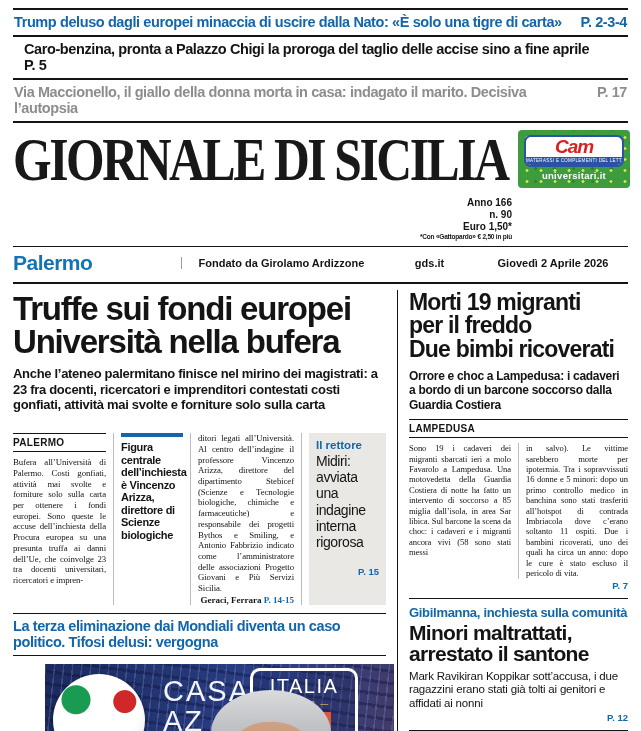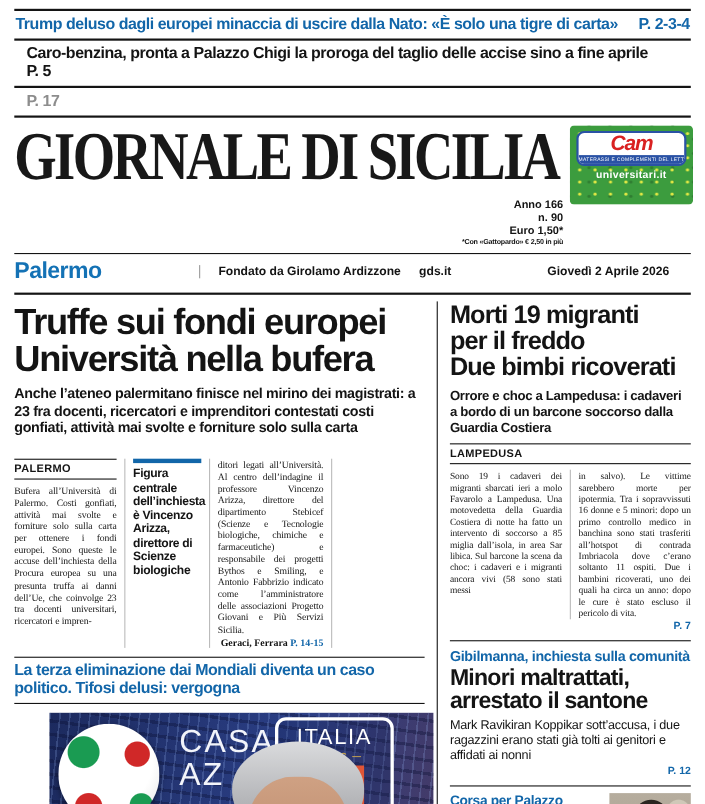--- a/index.html
+++ b/index.html
@@ -29,21 +29,21 @@
     font-family:"Liberation Serif", serif; font-weight:bold;
     font-size:62px; line-height:0.95; letter-spacing:-3px; white-space:nowrap;
     transform:scaleX(0.8); transform-origin:left top; color:#181818;
   }
   .issue-info {
     margin-top:8px; text-align:right; font-size:10px; font-weight:bold;
     line-height:1.2; padding-right:6px;
   }
   .issue-note { font-size:6.5px; letter-spacing:-0.2px; }
   .cam-ad {
-    width:112px; height:72px; border-radius:4px; padding:5px 6px 3px 6px;
+    width:112px; height:58px; border-radius:4px; padding:5px 6px 3px 6px;
     background-color:#3c9c3e;
     background-image:
       radial-gradient(#e0e844 1.2px, transparent 1.9px),
       radial-gradient(#2f7d31 1.4px, transparent 2px);
     background-size:14px 11px, 19px 13px;
     background-position:2px 2px, 8px 6px;
     display:flex; flex-direction:column;
   }
   .cam-panel {
     background:#ffffff; border:2px solid #2a52a5; border-radius:7px;
@@ -59,21 +59,21 @@
   }
   .cam-site { color:#ffffff; font-weight:bold; font-size:9.5px; text-align:center; margin-top:3px; letter-spacing:0.3px; }
 
   
   .dateline {
     margin-top:5px; border-top:1px solid #141414; border-bottom:2.5px solid #141414;
     display:flex; align-items:center; padding:4px 0 7px 0;
   }
   .edition { color:#1472b5; font-size:21px; font-weight:bold; flex:0 0 168px; letter-spacing:-0.5px; }
   .founded { font-size:11px; font-weight:bold; flex:0 0 200px; text-align:center; border-left:1px solid #999; }
-  .gsite   { font-size:11px; font-weight:bold; flex:1; }
+  .gsite   { font-size:11px; font-weight:bold; flex:1; text-align:center; }
   .gdate   { font-size:11px; font-weight:bold; flex:0 0 150px; text-align:center; }
 
   
   .main { display:flex; margin-top:6px; }
   .left  { width:384px; padding-right:11px; }
   .vdivider { border-left:1.5px solid #141414; }
   .right { flex:1; padding-left:11px; }
 
   
   .lead-h { font-size:33px; line-height:1.0; letter-spacing:-1.2px; font-weight:bold; margin:2px 0 8px 0; }
@@ -183,20 +183,21 @@
   <header class="strips">
     <div class="strip strip-blue">
       <span>Trump deluso dagli europei minaccia di uscire dalla Nato: «È solo una tigre di carta»</span>
       <span class="pg">P. 2-3-4</span>
     </div>
     <div class="strip strip-black">
       <span>Caro-benzina, pronta a Palazzo Chigi la proroga del taglio delle accise sino a fine aprile</span>
       <span class="pg">P. 5</span>
     </div>
     <div class="strip strip-gray">
+      <span>Via Maccionello, il giallo della donna morta in casa: indagato il marito. Decisiva l’autopsia</span>
       <span class="pg">P. 17</span>
     </div>
   </header>
 
   <div class="masthead-row">
     <div class="mast-left">
       <div class="masthead">GIORNALE DI SICILIA</div>
       <div class="issue-info">
         <div>Anno 166</div>
         <div>n. 90</div>
@@ -238,20 +239,25 @@
         <div class="pull">Figura centrale dell’inchiesta è Vincenzo Arizza, direttore di Scienze biologiche</div>
         <div class="vline"></div>
         <div class="lc3">
           <p class="serif-body">ditori legati all’Università. Al centro dell’indagine il professore Vincenzo Arizza, direttore del dipartimento Stebicef (Scienze e Tecnologie biologiche, chimiche e farmaceutiche) e responsabile dei progetti Bythos e Smiling, e Antonio Fabbrizio indicato come l’amministratore delle associazioni Progetto Giovani e Più Servizi Sicilia.</p>
           <div class="byline">
             <span>Geraci, Ferrara</span>
             <span class="pgref">P. 14-15</span>
           </div>
         </div>
         <div class="vline"></div>
+        <div class="sidebar-box">
+          <div class="sidebar-kicker">Il rettore</div>
+          <div class="sidebar-text">Midiri: avviata una indagine interna rigorosa</div>
+          <div class="sidebar-page">P. 15</div>
+        </div>
       </div>
 
       <div class="football-kicker">La terza eliminazione dai Mondiali diventa un caso politico. Tifosi delusi: vergogna</div>
 
       <div class="photo-football">
         <div class="ball"></div>
         <div class="casa">
           <div class="casa-l1">CASA</div>
           <div class="casa-l2">AZ</div>
         </div>

